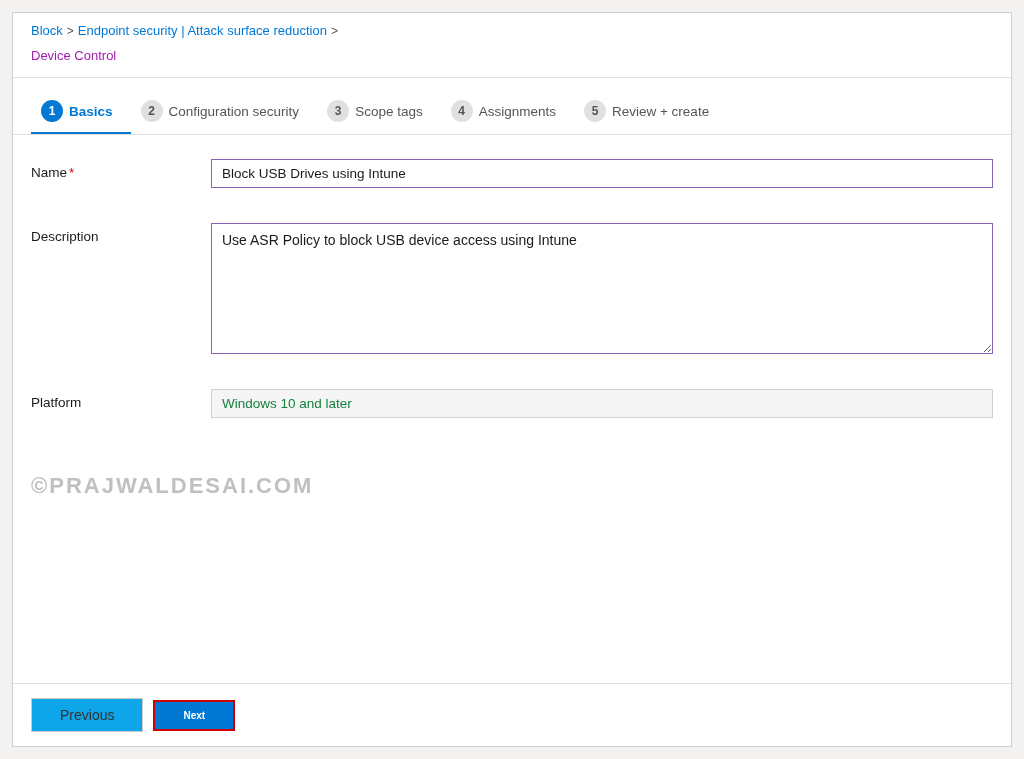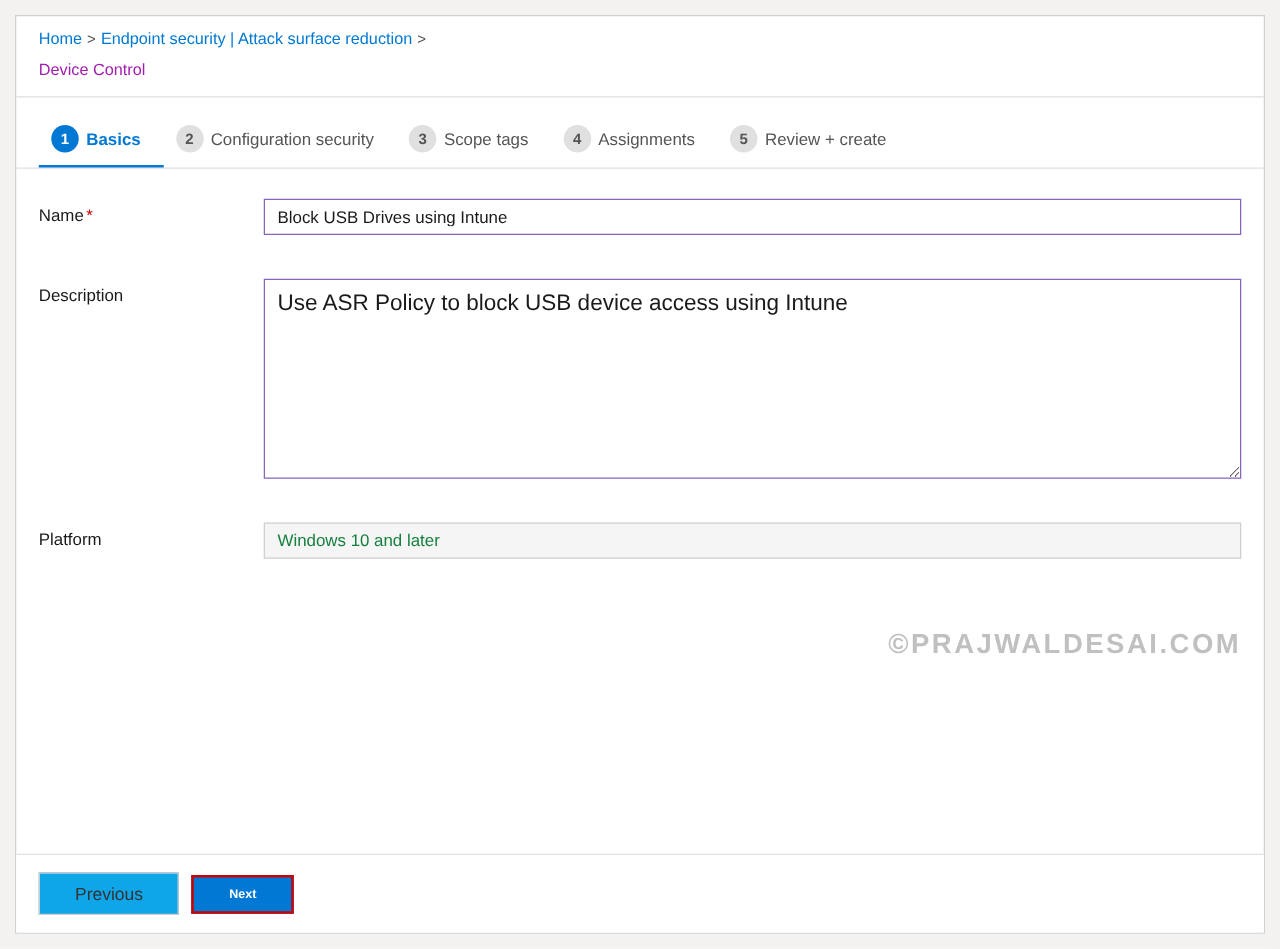--- a/index.html
+++ b/index.html
@@ -139,37 +139,37 @@
       padding: 6px 10px;
       font-size: 13.5px;
       outline: none;
       font-family: inherit;
       color: #1a1a1a;
     }
     .form-textarea {
       flex: 1;
       border: 1px solid #8764b8;
       padding: 8px 10px;
-      font-size: 18px;
+      font-size: 14px;
       outline: none;
       font-family: inherit;
       color: #1a1a1a;
-      height: 160px;
+      height: 131px;
       resize: vertical;
     }
     .form-select-display {
       flex: 1;
       border: 1px solid #d0d0d0;
       padding: 6px 10px;
       font-size: 13.5px;
       background: #f5f5f5;
       color: #15803d;
     }
     .watermark {
-      text-align: right;
+      text-align: left;
       color: #c0c0c0;
       font-size: 22px;
       font-weight: 700;
       letter-spacing: 2px;
       padding: 20px 0 10px 0;
     }
     .footer {
       border-top: 1px solid #e0e0e0;
       padding: 14px 18px;
       display: flex;
@@ -196,21 +196,21 @@
       font-weight: 600;
       font-family: inherit;
     }
   </style>
 </head>
 <body>
 
 <div class="window">
 
   <div class="breadcrumb">
-    <a>Home</a>
+    <a>Block</a>
     <span class="sep">&gt;</span>
     <a>Endpoint security | Attack surface reduction</a>
     <span class="sep">&gt;</span>
   </div>
 
   <div class="header-area">
     <div class="page-subtitle">Device Control</div>
   </div>
 
   <div class="tabs-bar">

